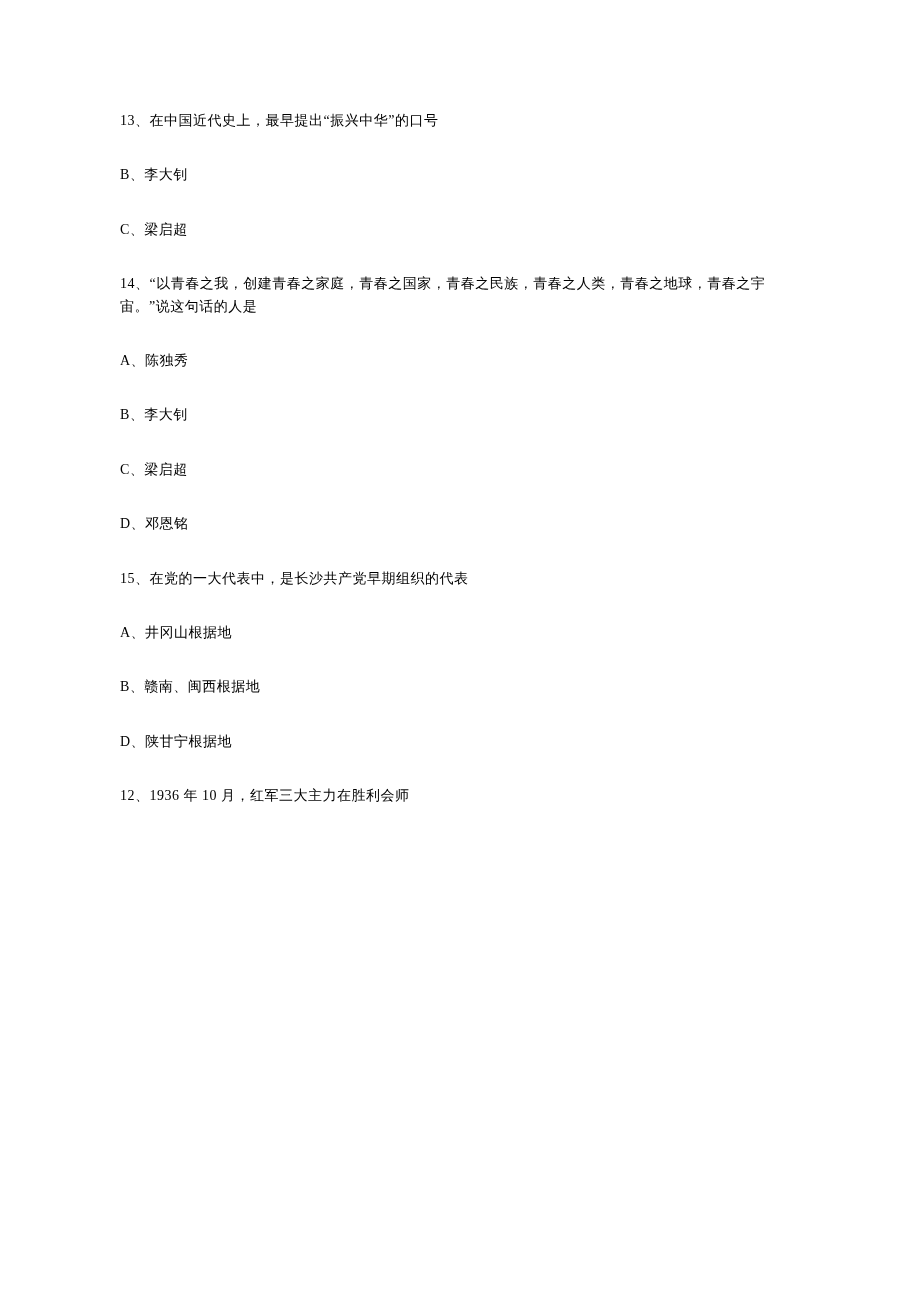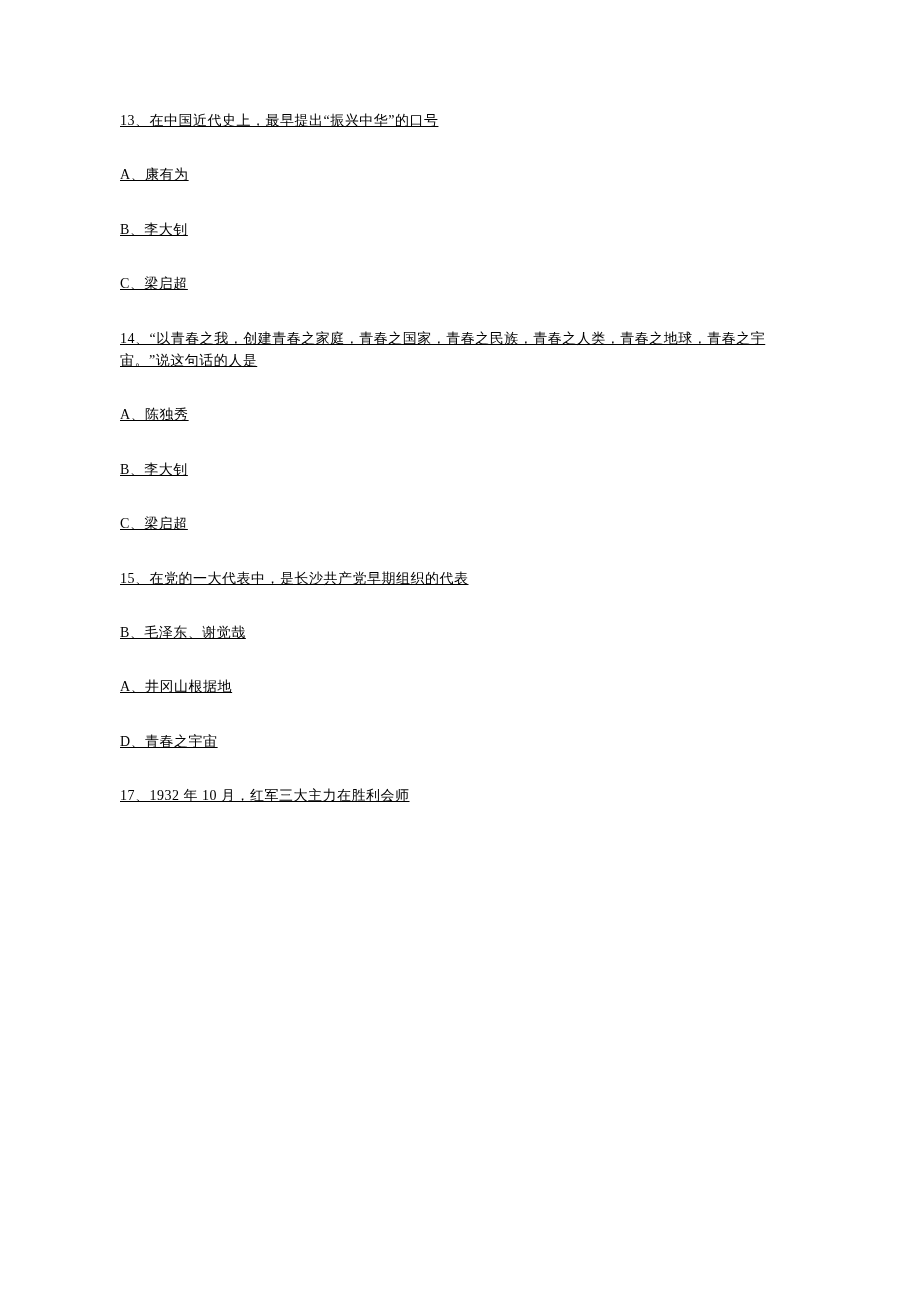--- a/index.html
+++ b/index.html
@@ -20,59 +20,58 @@
       color: #000000;
     }
     .block {
       margin-bottom: 32px;
     }
     .block:last-child {
       margin-bottom: 0;
     }
     .text-line {
       letter-spacing: 0.5px;
-      text-decoration: underline;
     }
   </style>
 </head>
 <body>
 
 <div id="content">
     <div class="block">
       <div class="text-line">13、在中国近代史上，最早提出“振兴中华”的口号</div>
-    </div>
-    <div class="block">
-      <div class="text-line">A、康有为</div>
     </div>
     <div class="block">
       <div class="text-line">B、李大钊</div>
     </div>
     <div class="block">
       <div class="text-line">C、梁启超</div>
     </div>
     <div class="block">
       <div class="text-line">14、“以青春之我，创建青春之家庭，青春之国家，青春之民族，青春之人类，青春之地球，青春之宇宙。”说这句话的人是</div>
     </div>
     <div class="block">
       <div class="text-line">A、陈独秀</div>
     </div>
     <div class="block">
       <div class="text-line">B、李大钊</div>
     </div>
     <div class="block">
       <div class="text-line">C、梁启超</div>
     </div>
     <div class="block">
-      <div class="text-line">15、在党的一大代表中，是长沙共产党早期组织的代表</div>
+      <div class="text-line">D、邓恩铭</div>
     </div>
     <div class="block">
-      <div class="text-line">B、毛泽东、谢觉哉</div>
+      <div class="text-line">15、在党的一大代表中，是长沙共产党早期组织的代表</div>
     </div>
     <div class="block">
       <div class="text-line">A、井冈山根据地</div>
     </div>
     <div class="block">
-      <div class="text-line">D、青春之宇宙</div>
+      <div class="text-line">B、赣南、闽西根据地</div>
     </div>
     <div class="block">
-      <div class="text-line">17、1932 年 10 月，红军三大主力在胜利会师</div>
+      <div class="text-line">D、陕甘宁根据地</div>
+    </div>
+    <div class="block">
+      <div class="text-line">12、1936 年 10 月，红军三大主力在胜利会师</div>
     </div>
   </div>
 
 </body></html>

